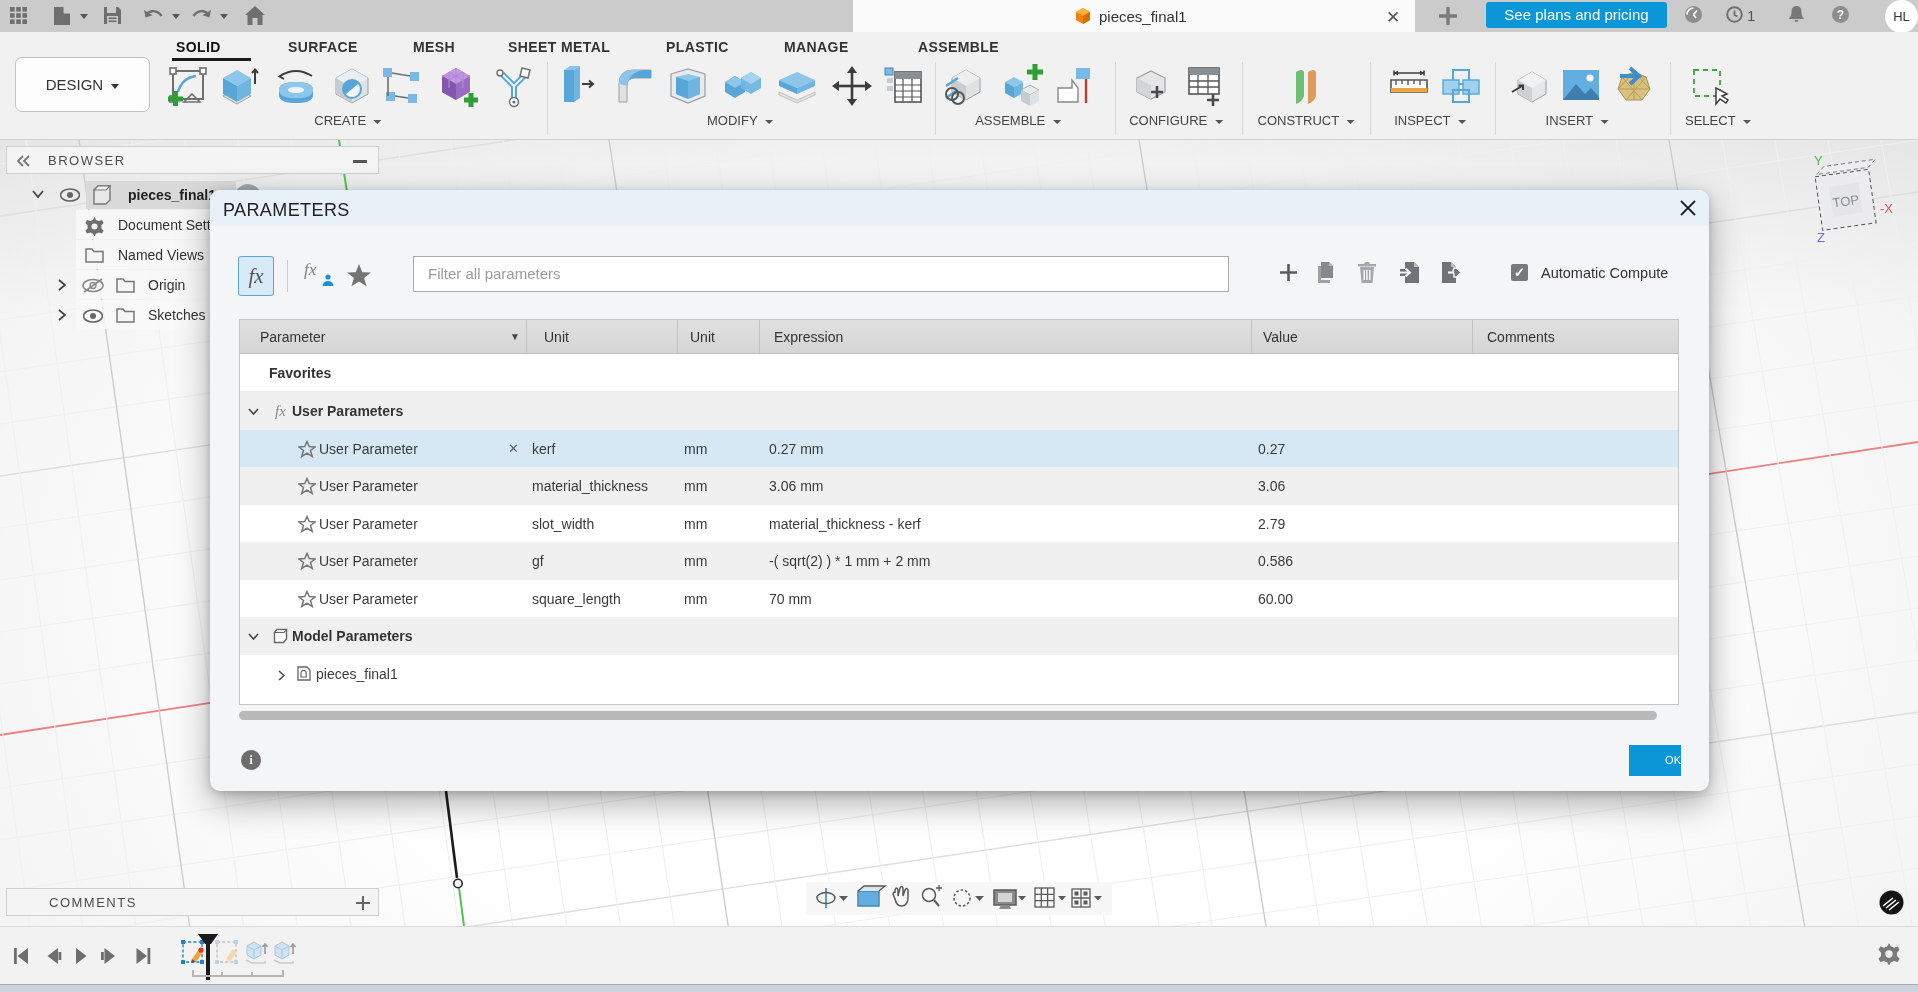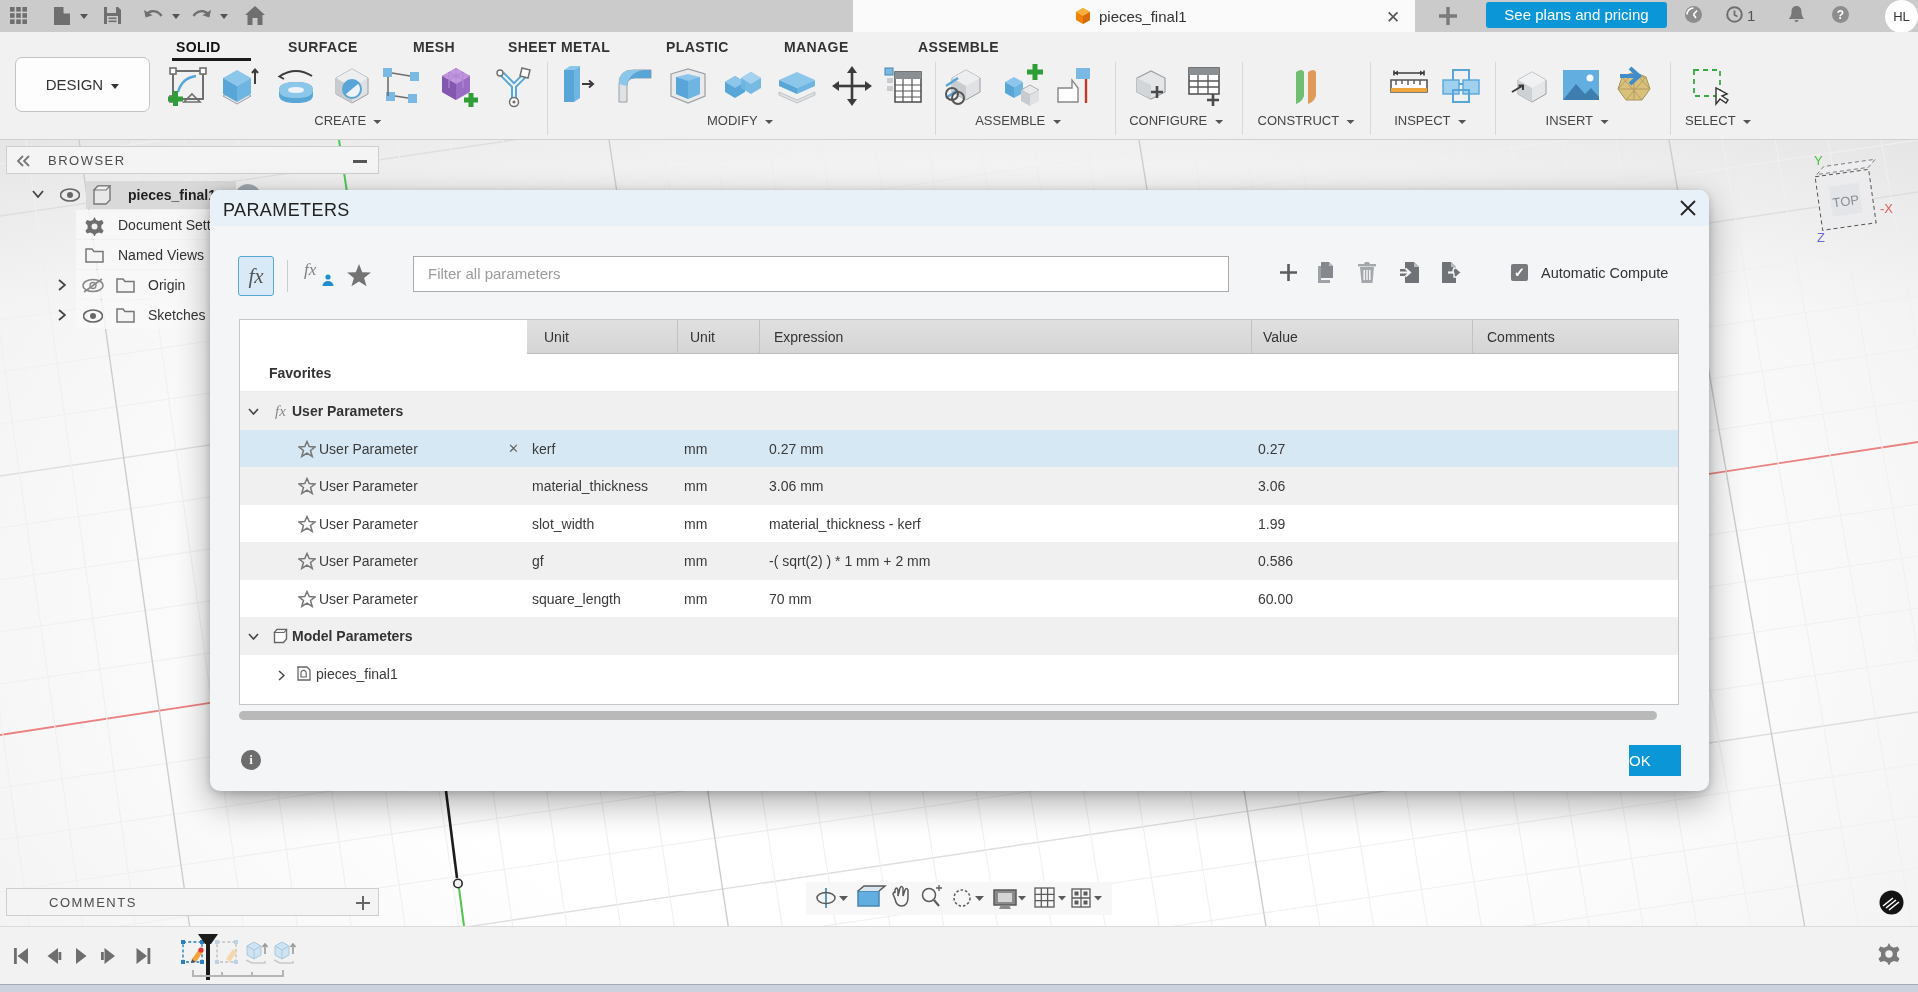--- a/index.html
+++ b/index.html
@@ -43,21 +43,21 @@
 #dlgtitle span { position:absolute; left:13px; top:10px; font-size:18px; color:#222; letter-spacing:0.4px; }
 #fxbtn { position:absolute; left:28px; top:66px; width:36px; height:40px; background:#d8eaf7; border:1px solid #57a6d4; border-radius:3px; text-align:center; }
 #filterin { position:absolute; left:203px; top:66px; width:816px; height:36px; background:#fff; border:1px solid #ababab; color:#9b9b9b; font-size:15px; line-height:34px; padding-left:14px; }
 #autolbl { position:absolute; left:1331px; top:75px; font-size:14.5px; color:#333; }
 #chkbox { position:absolute; left:1301px; top:74px; width:17px; height:17px; background:#77797d; border-radius:2px; color:#fff; font-size:13px; text-align:center; line-height:17px; font-weight:bold; }
 #ptable { position:absolute; left:29px; top:129px; width:1440px; height:386px; background:#fff; border:1px solid #c6c6c6; }
 .th { position:absolute; top:0; height:34px; background:linear-gradient(#e0e0e0,#d5d5d5); border-right:1px solid #c2c2c2; border-bottom:1px solid #bdbdbd; font-size:14px; color:#333; line-height:34px; padding-left:12px; }
 .prow { position:absolute; left:0; width:1438px; height:38px; font-size:14px; color:#3a3a3a; }
 .cell { position:absolute; top:0; height:38px; line-height:38px; white-space:nowrap; }
 .ci { position:absolute; }
-#okbtn { position:absolute; left:1419px; top:555px; width:52px; height:31px; background:#0a96d7; color:#fff; font-size:15px; text-align:left; line-height:31px; }
+#okbtn { position:absolute; left:1419px; top:555px; width:52px; height:31px; background:#0a96d7; color:#fff; font-size:11px; text-align:right; line-height:31px; }
 #infoc { position:absolute; left:31px; top:560px; width:20px; height:20px; border-radius:50%; background:#6d6d6d; color:#f4f5f6; font-size:13px; font-weight:bold; text-align:center; line-height:20px; font-family:"Liberation Serif",serif; }
 #sbar { position:absolute; left:29px; top:519px; width:1436px; height:12px; }
 #sthumb { position:absolute; left:0px; top:2px; width:1418px; height:9px; background:#b9b9b9; border-radius:5px; }
 .ci { position:absolute; }
 </style>
 </head>
 <body>
 
 <div id="canvas">
   <svg id="gridsvg" width="1918" height="786" style="position:absolute;left:0;top:0">
@@ -661,20 +661,24 @@
     <svg style="position:absolute;left:1230px;top:71px" width="24" height="23" viewBox="0 0 24 23">
         <path d="M2 1 h9 l5 5 v16 h-14 z" fill="#6f7276"></path>
         <path d="M11 1 l5 5 h-5 z" fill="#b9bcc0"></path>
         <path d="M8 11.5 h6" stroke="#f4f5f6" stroke-width="2.2"></path>
         <path d="M14 7 l2.2 0 l5 4.5 l-5 4.5 l-2.2 0 l0 -3 l-1 -3 z" fill="#6f7276" stroke="#f4f5f6" stroke-width="1.4"></path>
       </svg>
   </div>
   <div id="chkbox">✓</div>
   <div id="autolbl">Automatic Compute</div>
   <div id="ptable">
+    <div class="th" style="left:0;width:287px">
+        <span style="position:absolute;left:20px">Parameter</span>
+        <span style="position:absolute;left:270px;top:0px;font-size:10px;color:#444">▼</span>
+      </div>
     <div class="th" style="left:287px;width:151px">
         <span style="position:absolute;left:17px">Unit</span>
       </div>
     <div class="th" style="left:438px;width:82px">
         <span style="position:absolute;left:12px">Unit</span>
       </div>
     <div class="th" style="left:520px;width:492px">
         <span style="position:absolute;left:14px">Expression</span>
       </div>
     <div class="th" style="left:1012px;width:221px">
@@ -716,21 +720,21 @@
       <span class="cell" style="left:1018px">3.06</span>
     </div>
     <div class="prow" style="top:185px;height:37px">
       <svg class="ci" style="left:58px;top:10px" width="18" height="18" viewBox="0 0 24 24">
           <path fill="none" stroke="#777" stroke-width="2" d="M12 2 L15 8.8 L23 9.2 L16.7 14 L19 22 L12 17.5 L5 22 L7.3 14 L1 9.2 L9 8.8 Z"></path>
         </svg>
       <span class="cell" style="left:79px">User Parameter</span>
       <span class="cell" style="left:292px">slot_width</span>
       <span class="cell" style="left:444px">mm</span>
       <span class="cell" style="left:529px">material_thickness - kerf</span>
-      <span class="cell" style="left:1018px">1.99</span>
+      <span class="cell" style="left:1018px">2.79</span>
     </div>
     <div class="prow" style="top:222px;height:38px;background:#f0f0f0">
       <svg class="ci" style="left:58px;top:10px" width="18" height="18" viewBox="0 0 24 24">
           <path fill="none" stroke="#777" stroke-width="2" d="M12 2 L15 8.8 L23 9.2 L16.7 14 L19 22 L12 17.5 L5 22 L7.3 14 L1 9.2 L9 8.8 Z"></path>
         </svg>
       <span class="cell" style="left:79px">User Parameter</span>
       <span class="cell" style="left:292px">gf</span>
       <span class="cell" style="left:444px">mm</span>
       <span class="cell" style="left:529px">-( sqrt(2) ) * 1 mm + 2 mm</span>
       <span class="cell" style="left:1018px">0.586</span>

